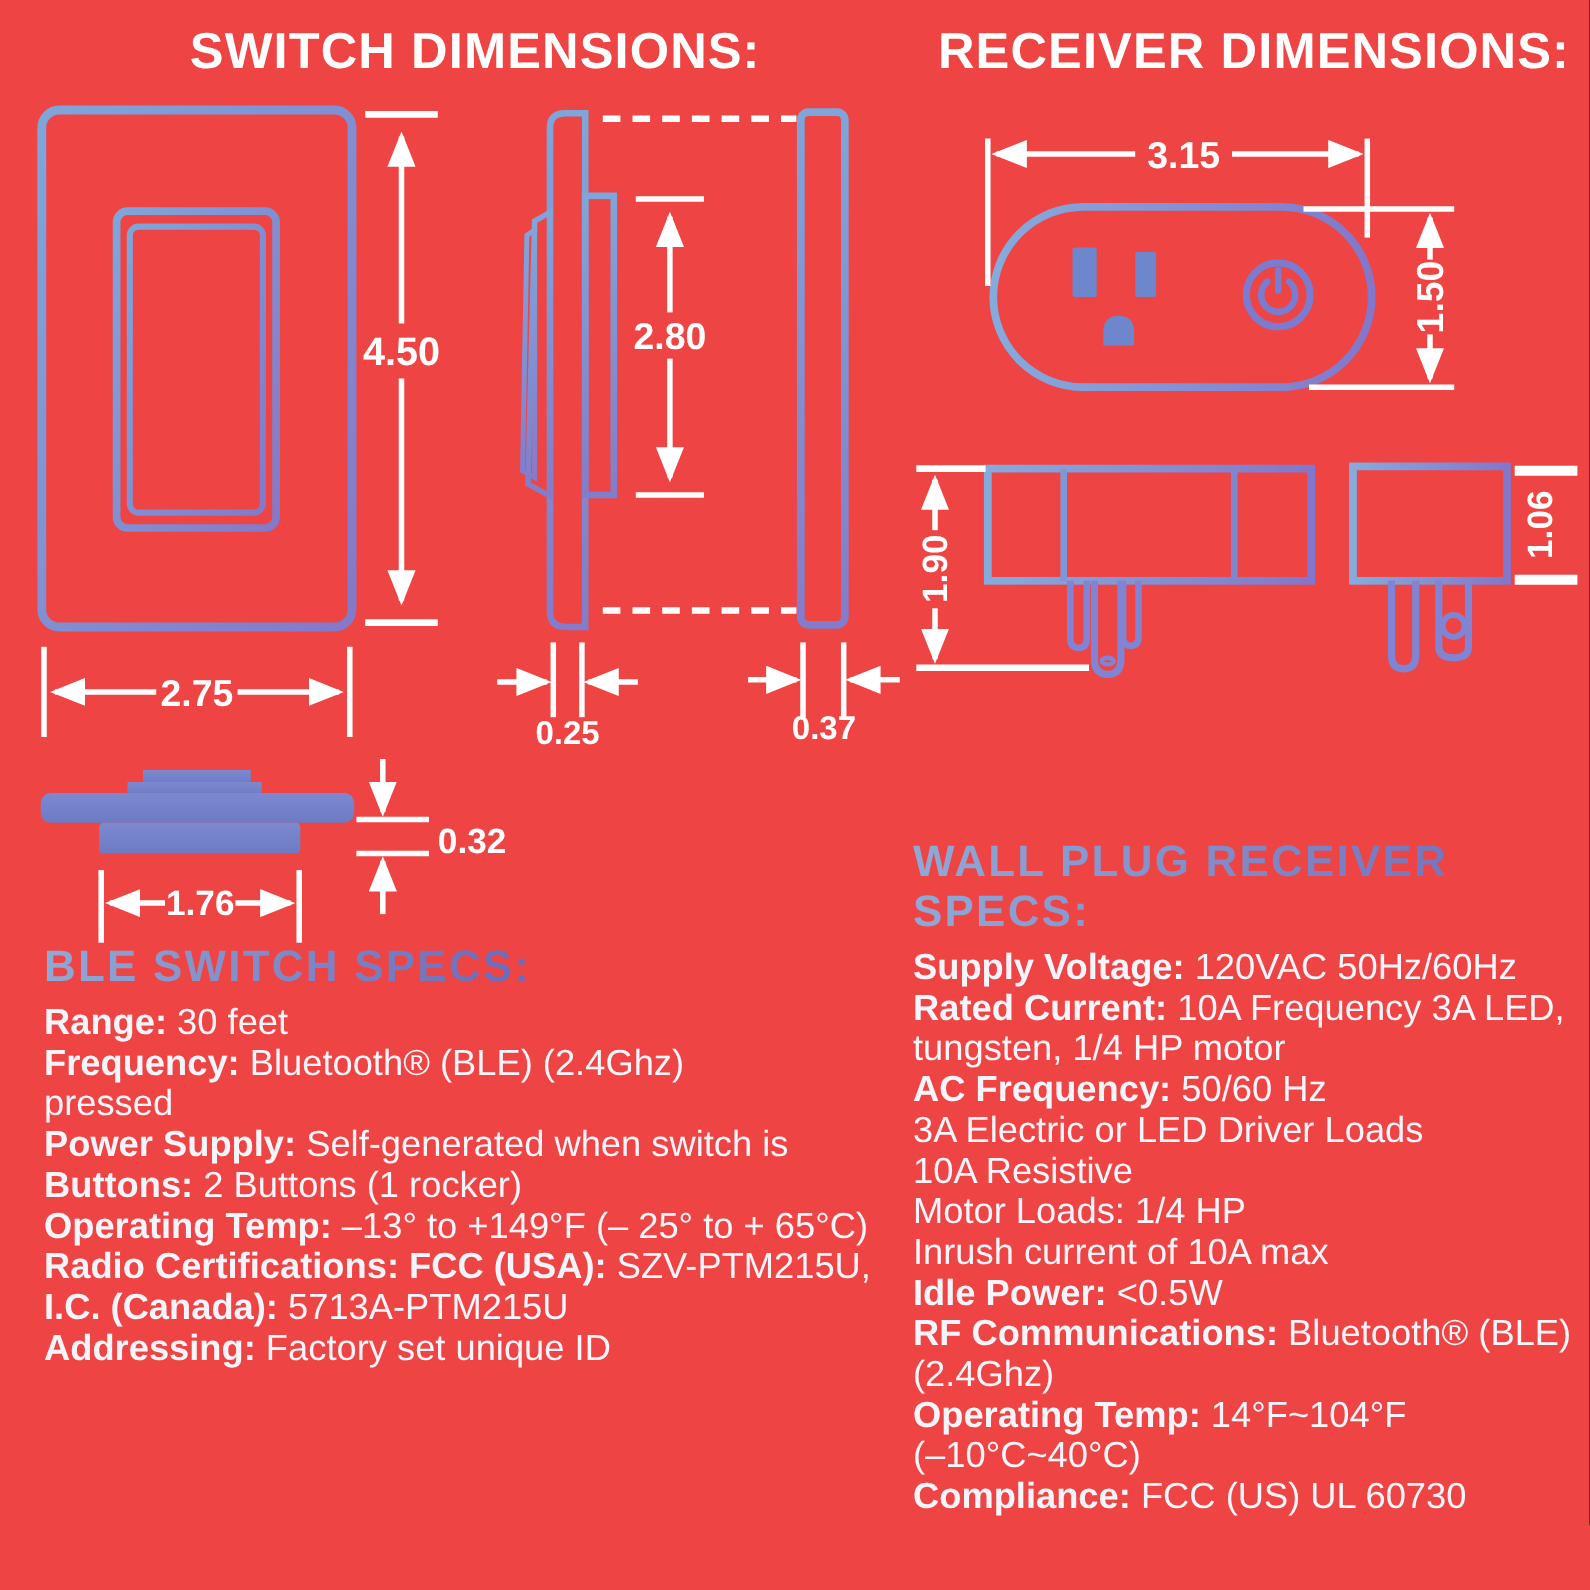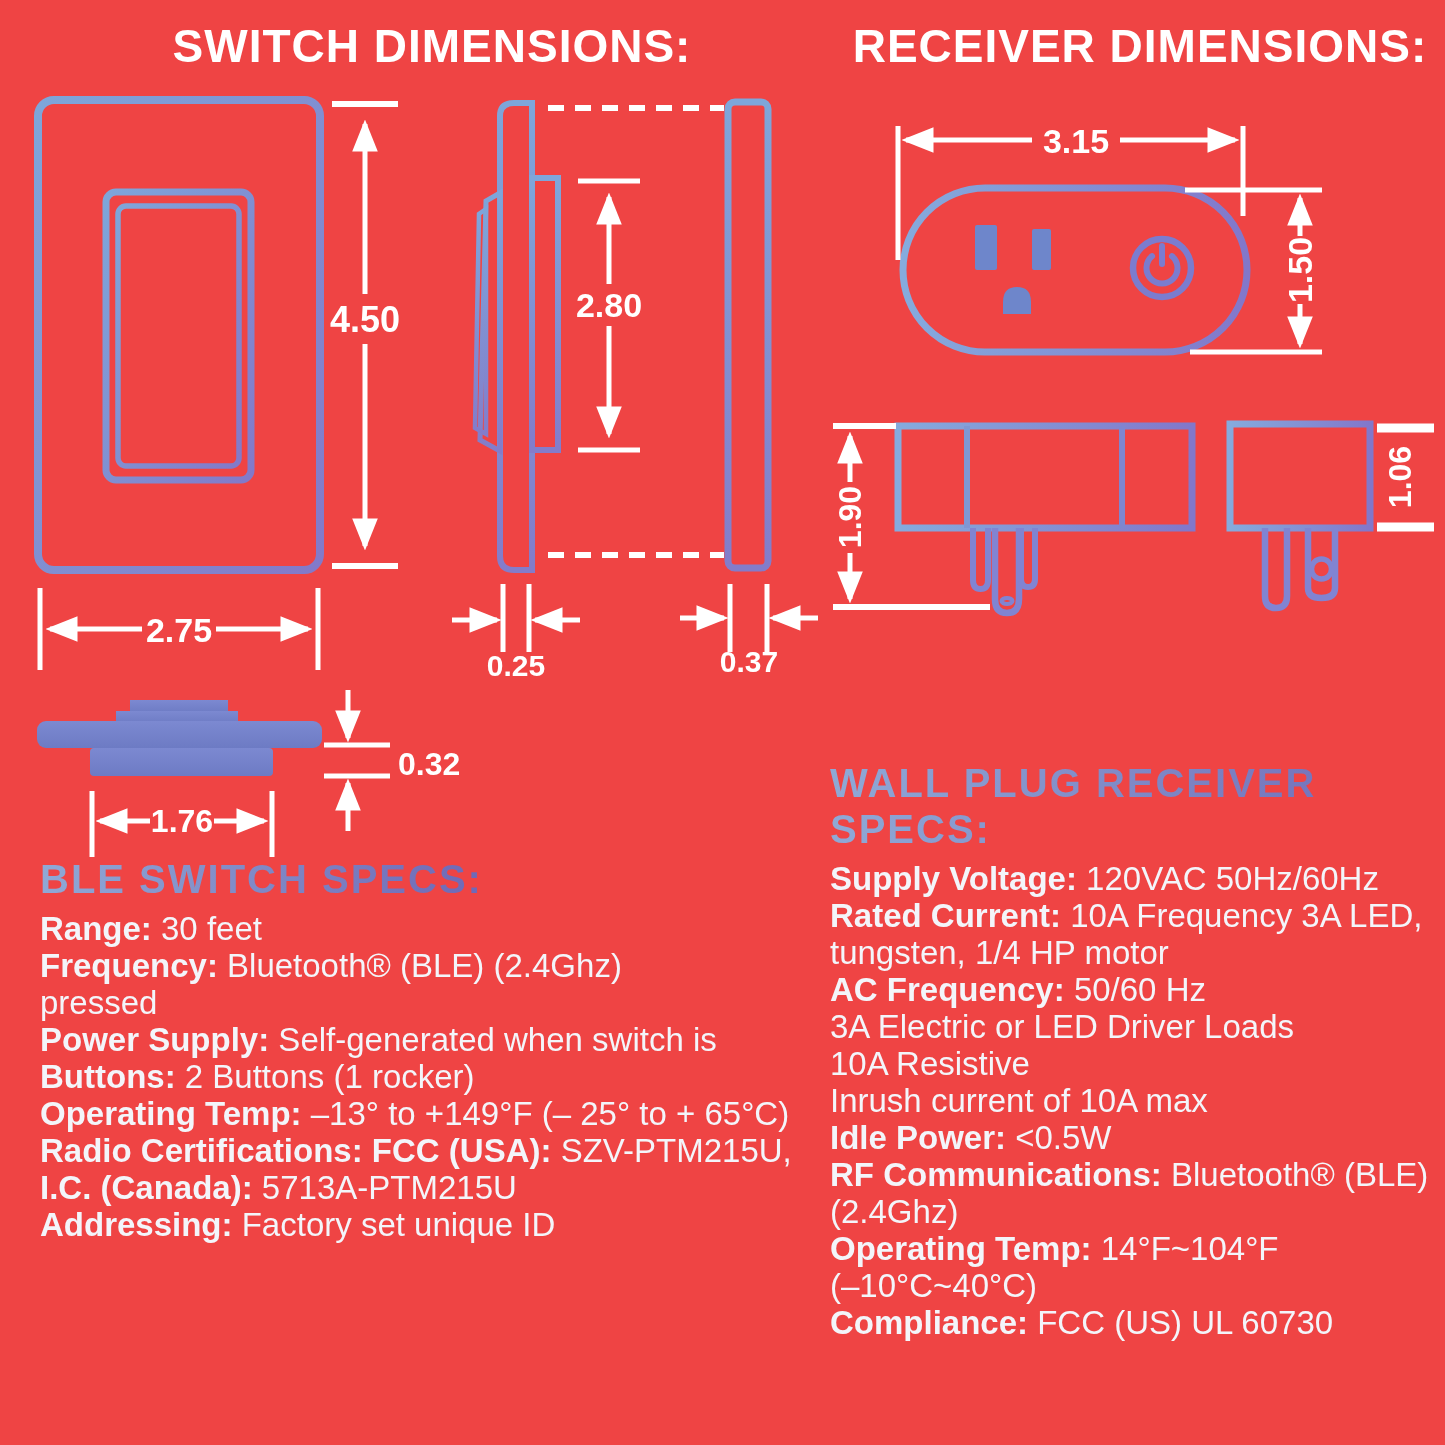--- a/index.html
+++ b/index.html
@@ -206,20 +206,21 @@
 </div>
 
 <div class="specs specs-right">
   <div class="heading">WALL PLUG RECEIVER SPECS:</div>
   <div class="line"><span class="b">Supply Voltage:</span><span> 120VAC 50Hz/60Hz</span></div>
   <div class="line"><span class="b">Rated Current:</span><span> 10A Frequency 3A LED,</span></div>
   <div class="line"><span class="b"></span><span>tungsten, 1/4 HP motor</span></div>
   <div class="line"><span class="b">AC Frequency:</span><span> 50/60 Hz</span></div>
   <div class="line"><span class="b"></span><span>3A Electric or LED Driver Loads</span></div>
   <div class="line"><span class="b"></span><span>10A Resistive</span></div>
+  <div class="line"><span class="b"></span><span>Motor Loads: 1/4 HP</span></div>
   <div class="line"><span class="b"></span><span>Inrush current of 10A max</span></div>
   <div class="line"><span class="b">Idle Power:</span><span> &lt;0.5W</span></div>
   <div class="line"><span class="b">RF Communications:</span><span> Bluetooth® (BLE)</span></div>
   <div class="line"><span class="b"></span><span>(2.4Ghz)</span></div>
   <div class="line"><span class="b">Operating Temp:</span><span> 14°F~104°F</span></div>
   <div class="line"><span class="b"></span><span>(–10°C~40°C)</span></div>
   <div class="line"><span class="b">Compliance:</span><span> FCC (US) UL 60730</span></div>
 </div>
 
 </div>

